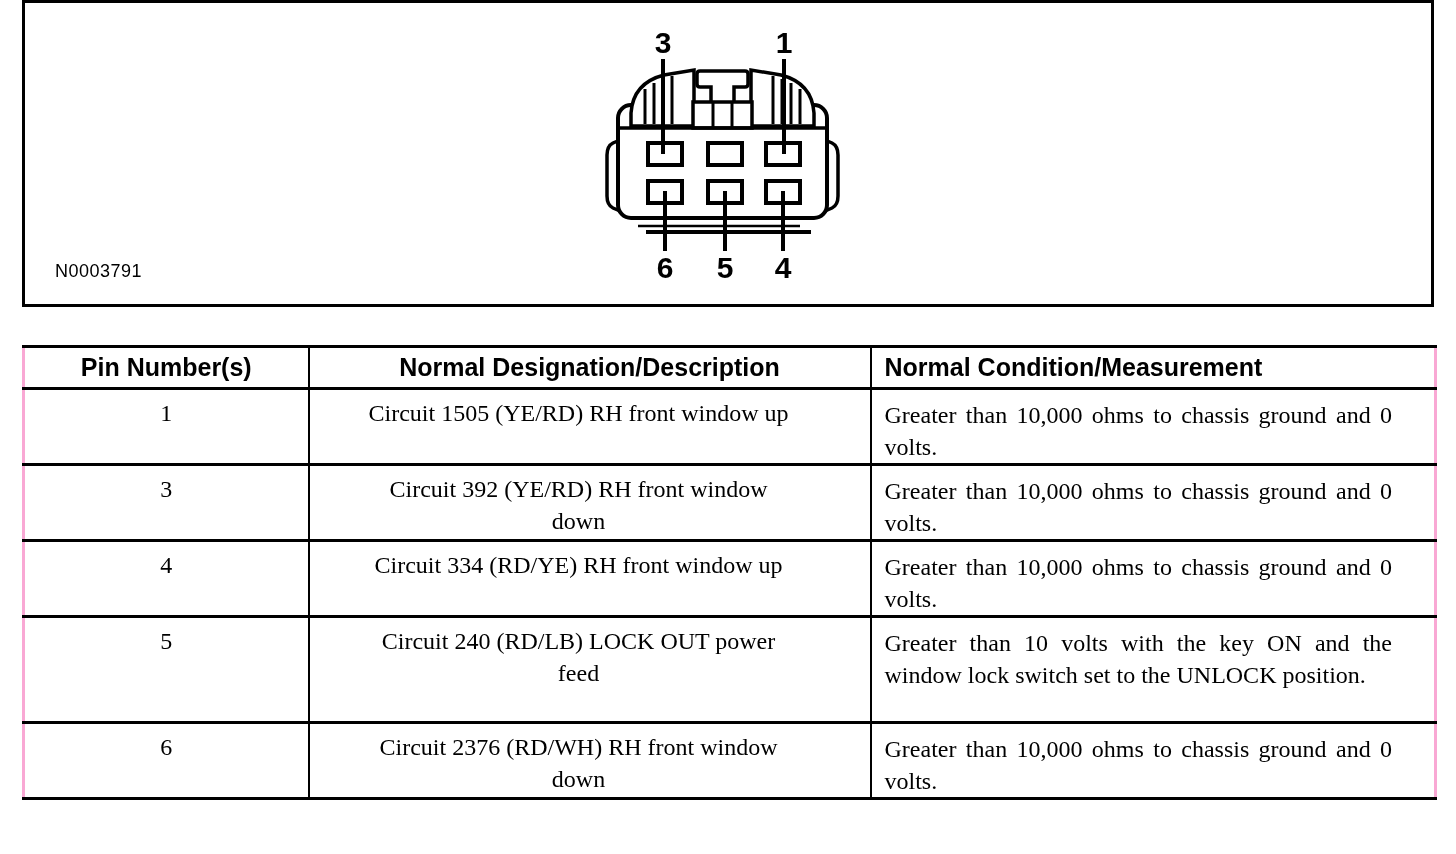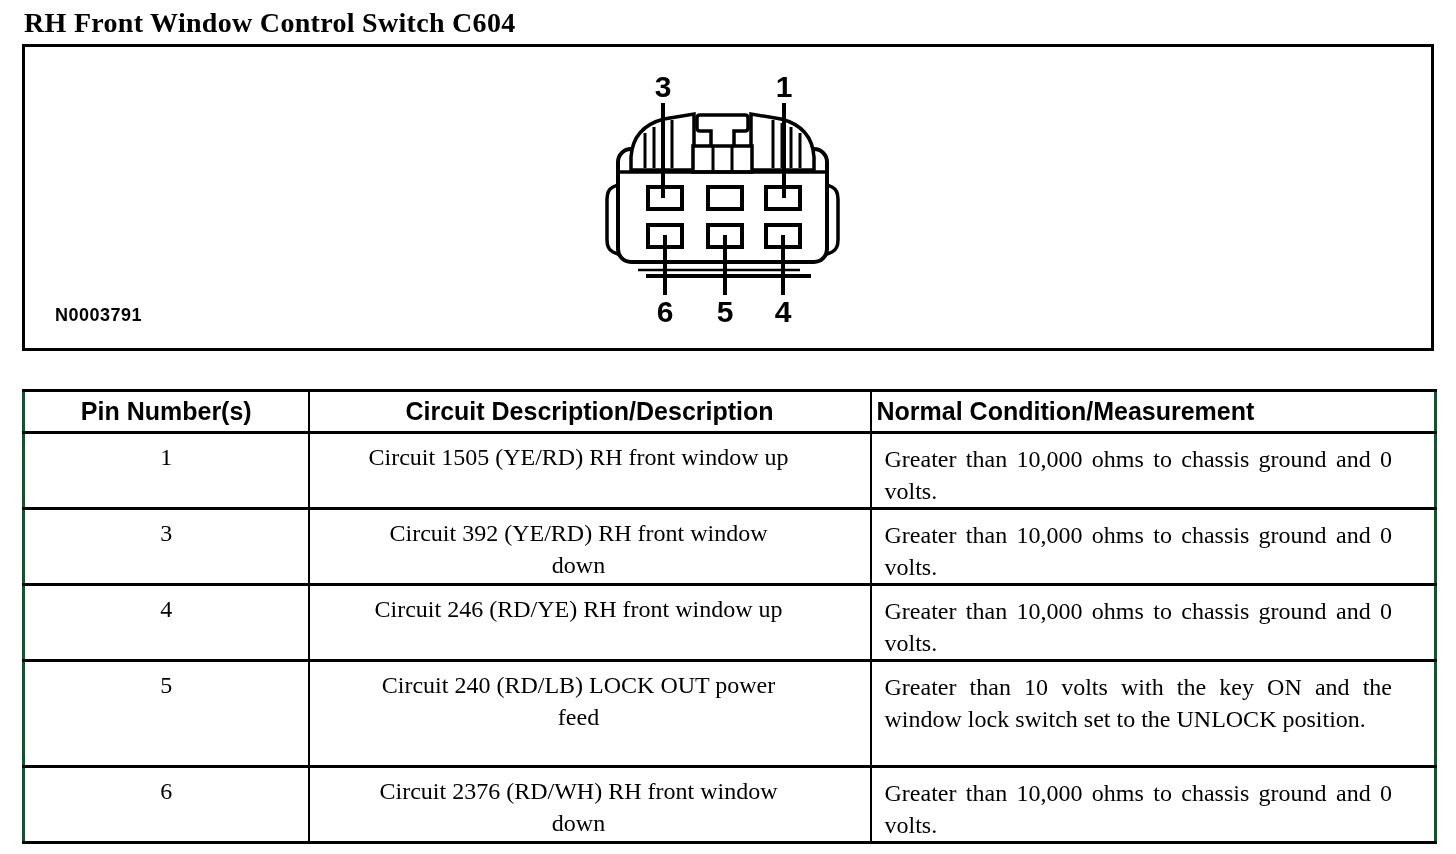--- a/index.html
+++ b/index.html
@@ -33,29 +33,28 @@
     left: 575px;
     top: 20px;
   }
   .figure-id {
     position: absolute;
     left: 30px;
     top: 258px;
     font-family: "Liberation Sans", sans-serif;
     font-size: 18px;
     letter-spacing: 0.5px;
-    font-weight: bold;
   }
 
   table.pinout {
     margin-top: 38px;
     width: 1412px;
     border-collapse: collapse;
     table-layout: fixed;
-    border: 3px solid #14532d;
+    border: 3px solid #f9a8d4;
   }
   col.c-pin  { width: 285px; }
   col.c-circ { width: 562px; }
   col.c-cond { width: 565px; }
 
   th, td {
     border-left: 2px solid #000;
     border-right: 2px solid #000;
     border-top: 3px solid #000;
     border-bottom: 3px solid #000;
@@ -63,21 +62,21 @@
   }
   th {
     font-family: "Liberation Sans", sans-serif;
     font-size: 25px;
     font-weight: bold;
     height: 42px;
     padding-top: 5px;
     text-align: center;
     white-space: nowrap;
   }
-  th.h-cond { text-align: left; padding-left: 5px; }
+  th.h-cond { text-align: left; padding-left: 13px; }
 
   td {
     font-size: 24px;
     line-height: 32px;
   }
   td.pin-cell {
     text-align: center;
     padding-top: 7px;
   }
   td.circ-cell {
@@ -99,21 +98,20 @@
     font-weight: bold;
     fill: #000;
     text-anchor: middle;
   }
 </style>
 </head>
 <body>
 
 <div class="page">
 
-  <h1 class="doc-title">RH Front Window Control Switch C604</h1>
 
   <div class="figure-box">
     <svg class="connector-svg" width="260" height="270" viewBox="0 0 260 270">
 
       <path class="wh" d="M20,117 L13,120 Q7,123 7,132 L7,173 Q7,182 13,185 L20,188" stroke-width="3.5"></path>
       <path class="wh" d="M225,117 L232,120 Q238,123 238,132 L238,173 Q238,182 232,185 L225,188" stroke-width="3.5"></path>
 
       <rect class="wh" x="18" y="82" width="209" height="113" rx="13" stroke-width="4"></rect>
 
       <path class="wh" d="M31,103 L31,90 Q33,60 64,52 L94,47 L94,103 Z" stroke-width="3.5"></path>
@@ -168,38 +166,38 @@
 
   <table class="pinout">
     <colgroup>
         <col class="c-pin">
         <col class="c-circ">
         <col class="c-cond">
       </colgroup>
     <thead>
       <tr>
         <th>Pin Number(s)</th>
-        <th>Circuit Description/Description</th>
+        <th>Normal Designation/Description</th>
         <th class="h-cond">Normal Condition/Measurement</th>
       </tr>
     </thead>
     <tbody>
       <tr class="r-std">
         <td class="pin-cell">1</td>
         <td class="circ-cell">Circuit 1505 (YE/RD) RH front window up</td>
         <td class="cond-cell">Greater than 10,000 ohms to chassis ground and 0 volts.</td>
       </tr>
       <tr class="r-std">
         <td class="pin-cell">3</td>
         <td class="circ-cell">Circuit 392 (YE/RD) RH front window down</td>
         <td class="cond-cell">Greater than 10,000 ohms to chassis ground and 0 volts.</td>
       </tr>
       <tr class="r-std">
         <td class="pin-cell">4</td>
-        <td class="circ-cell">Circuit 246 (RD/YE) RH front window up</td>
+        <td class="circ-cell">Circuit 334 (RD/YE) RH front window up</td>
         <td class="cond-cell">Greater than 10,000 ohms to chassis ground and 0 volts.</td>
       </tr>
       <tr class="r-tall">
         <td class="pin-cell">5</td>
         <td class="circ-cell">Circuit 240 (RD/LB) LOCK OUT power feed</td>
         <td class="cond-cell">Greater than 10 volts with the key ON and the window lock switch set to the UNLOCK position.</td>
       </tr>
       <tr class="r-std">
         <td class="pin-cell">6</td>
         <td class="circ-cell">Circuit 2376 (RD/WH) RH front window down</td>

